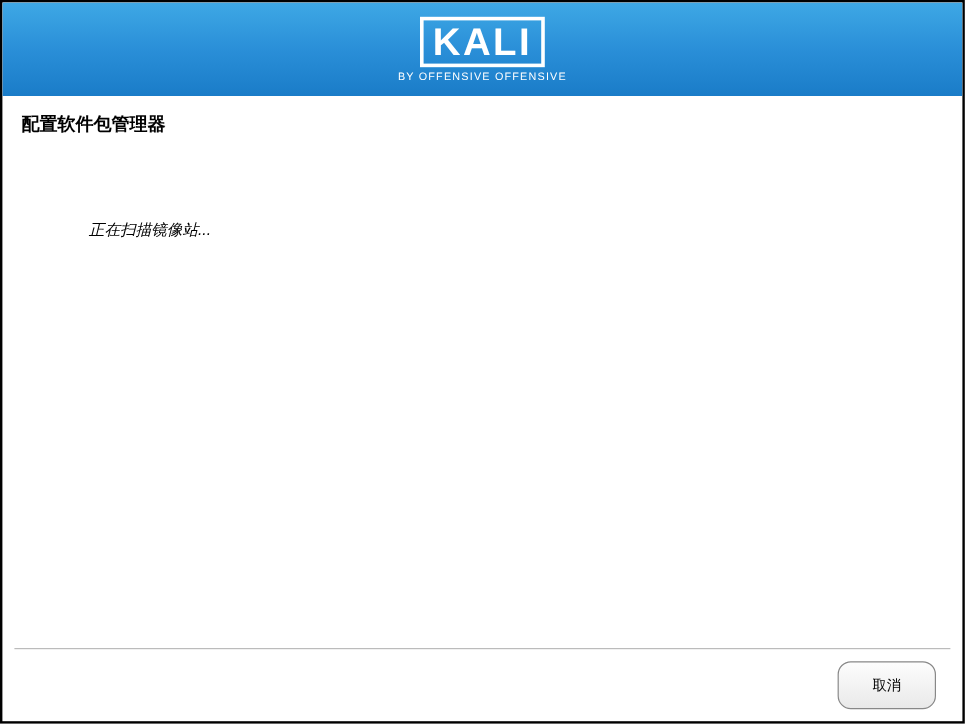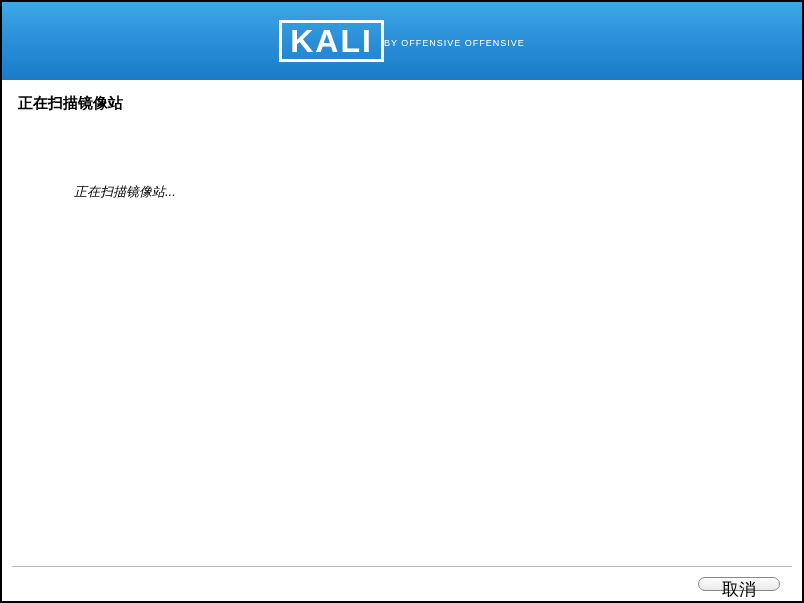--- a/index.html
+++ b/index.html
@@ -19,21 +19,21 @@
     .header {
       width: 100%;
       height: 78px;
       background: linear-gradient(180deg, #3ea8e5 0%, #2a8fd8 50%, #1a7cc8 100%);
       display: flex;
       justify-content: center;
       align-items: center;
     }
     .logo-box {
       display: flex;
-      flex-direction: row;
+      flex-direction: column;
       align-items: center;
     }
     .logo-frame {
       border: 3px solid #fff;
       padding: 2px 8px;
       display: flex;
       align-items: center;
     }
     .logo-text {
       color: #fff;
@@ -102,41 +102,41 @@
       left: 10px;
       right: 10px;
       border-top: 1px solid #bbb;
       padding-top: 10px;
       display: flex;
       justify-content: flex-end;
       padding-right: 12px;
     }
     .btn-cancel {
       min-width: 82px;
-      height: 14px;
+      height: 40px;
       border: 1px solid #888;
       border-radius: 11px;
       background: linear-gradient(180deg, #fdfdfd 0%, #e9e9e9 100%);
-      font-size: 17px;
+      font-size: 12px;
       cursor: pointer;
     }
   </style>
 </head>
 <body>
 
 <div class="header">
   <div class="logo-box">
     <div class="logo-frame">
       <span class="logo-text">KALI</span>
     </div>
     <div class="logo-subtitle">BY OFFENSIVE OFFENSIVE</div>
   </div>
 </div>
 
-<div class="section-title">正在扫描镜像站</div>
+<div class="section-title">配置软件包管理器</div>
 
 <div class="progress-container">
   <div class="status-text">正在扫描镜像站...</div>
 </div>
 
 <div class="bottom-bar">
   <button class="btn-cancel">取消</button>
 </div>
 
 </body></html>

